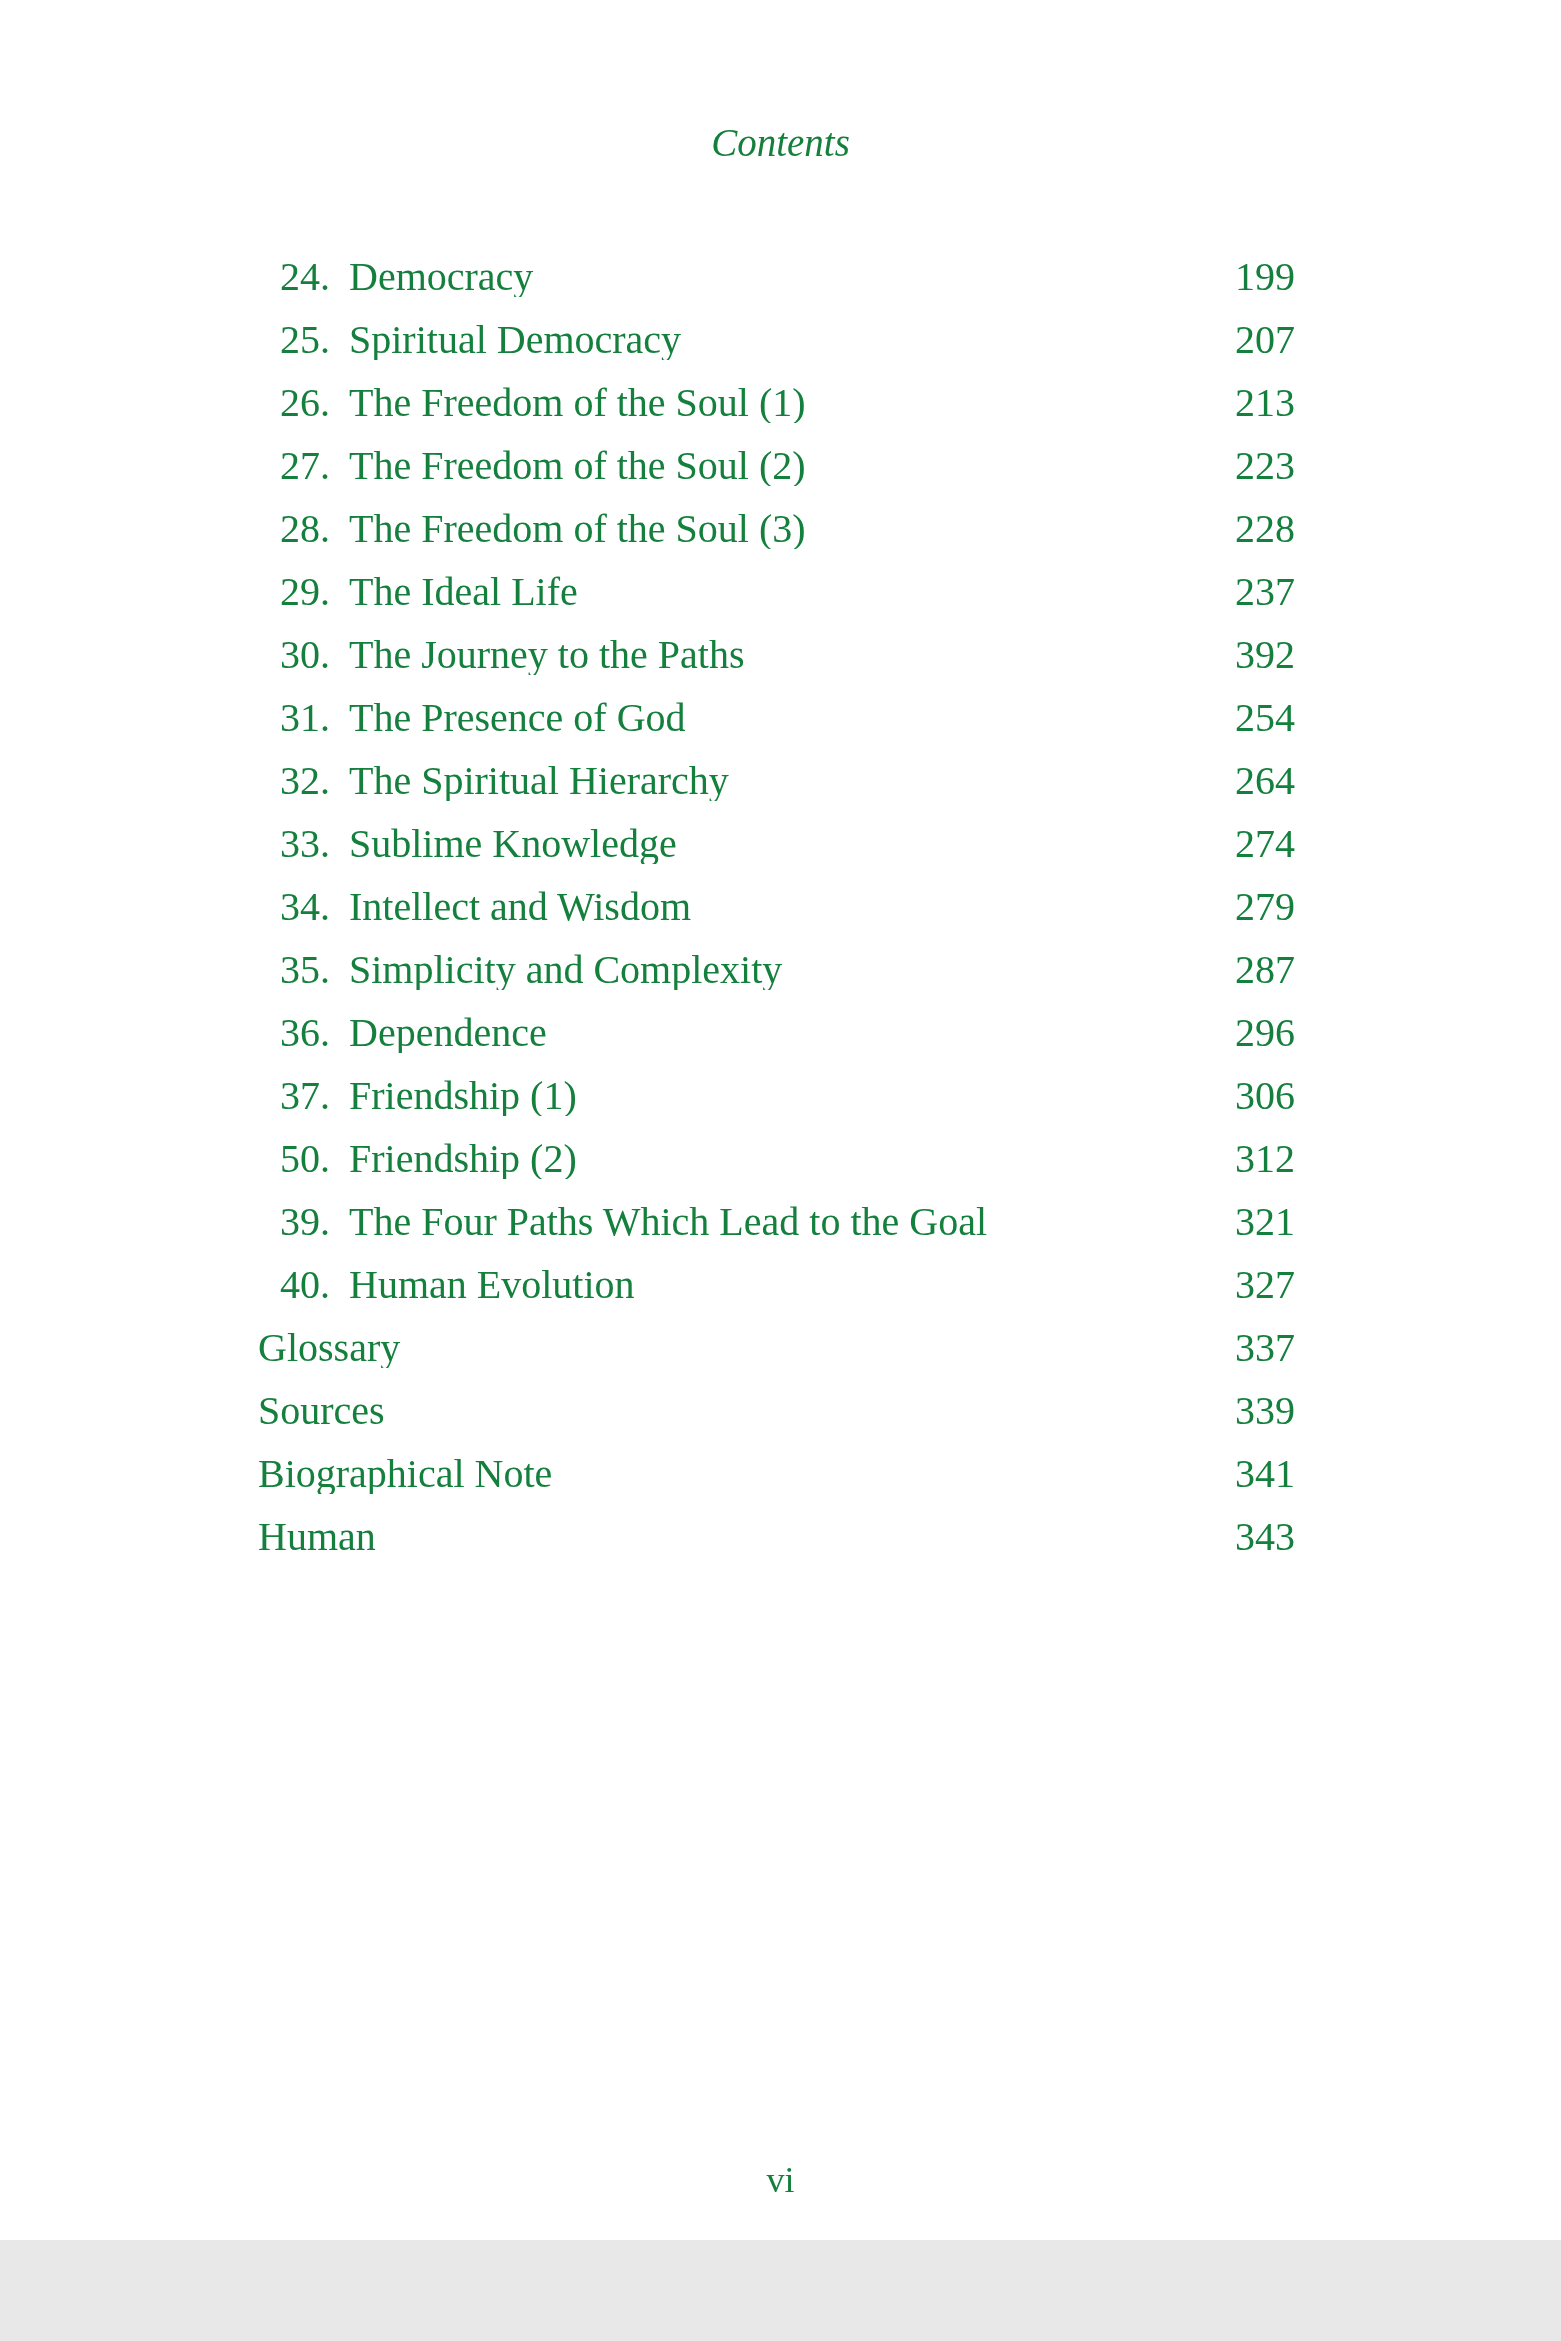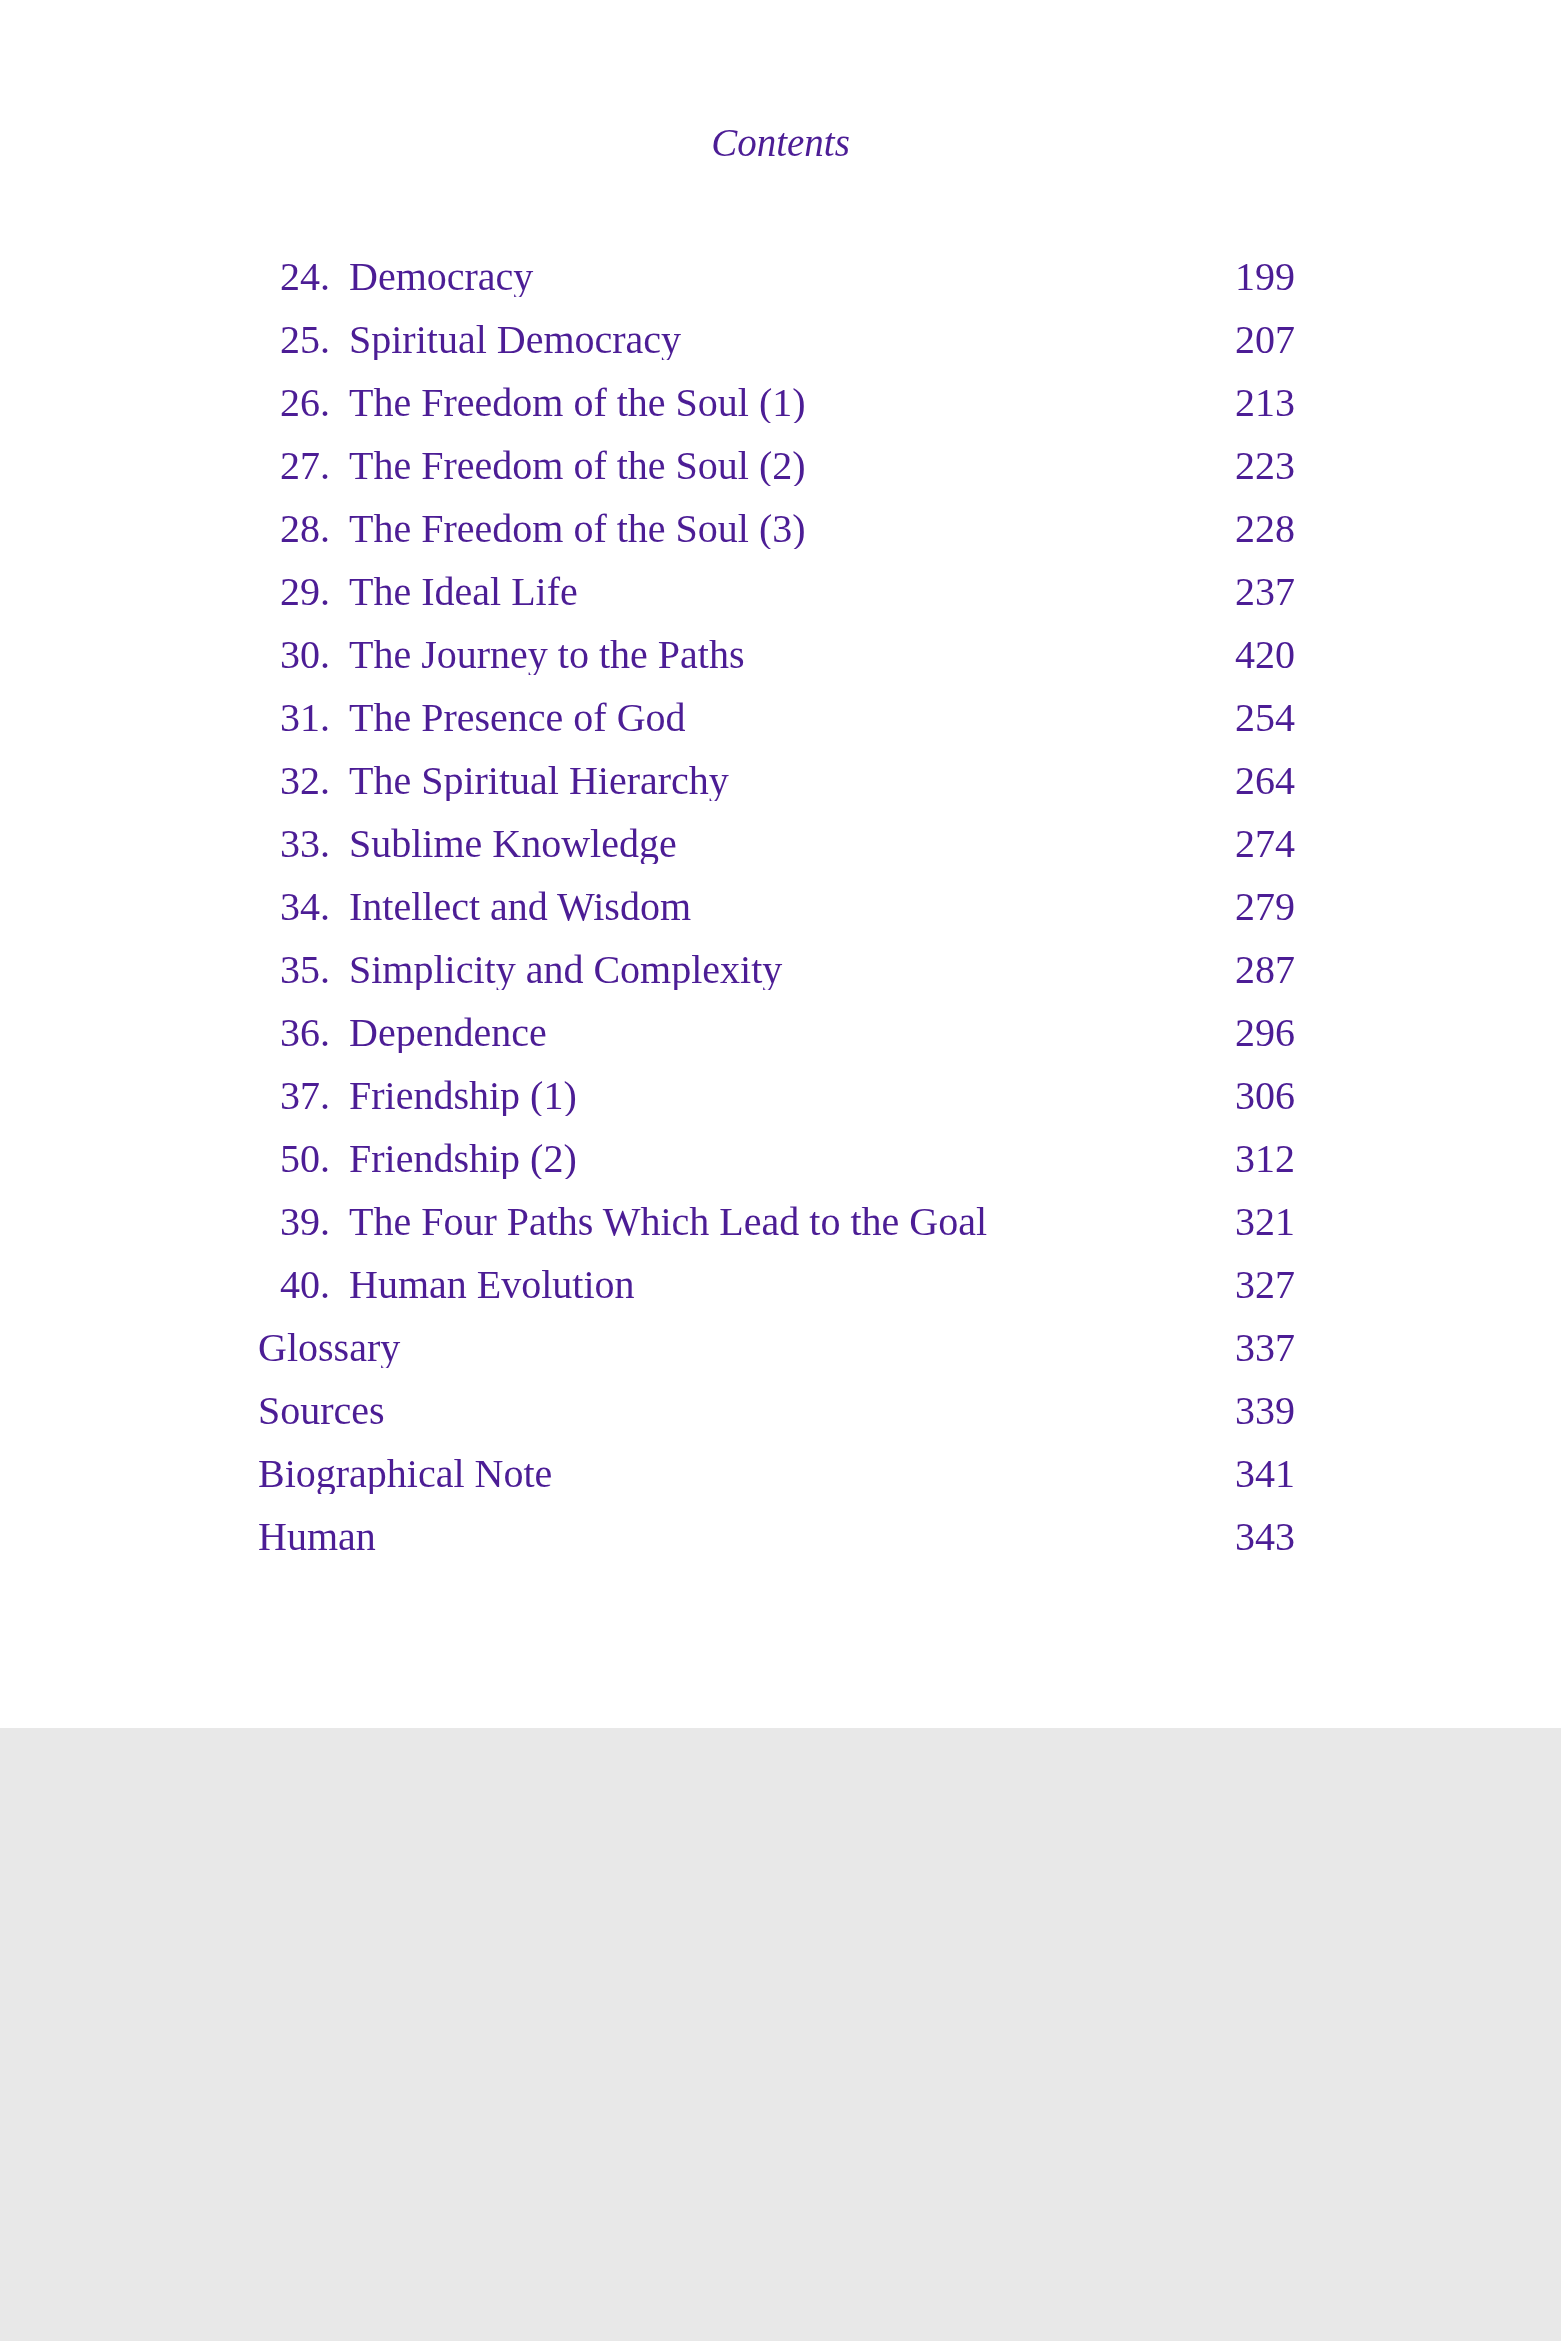--- a/index.html
+++ b/index.html
@@ -3,23 +3,23 @@
 <meta charset="utf-8">
 <style>
   html, body {
     margin: 0;
     padding: 0;
     background: #e8e8e8;
   }
   .page {
     position: relative;
     width: 1561px;
-    height: 1728px;
+    height: 2240px;
     background: #ffffff;
-    color: #4c1d95;
+    color: #15803d;
     font-family: "Liberation Serif", "DejaVu Serif", serif;
     overflow: hidden;
   }
   .header {
     position: absolute;
     top: 123px;
     left: 0;
     width: 100%;
     text-align: center;
     font-style: italic;
@@ -104,21 +104,21 @@
 
   <div class="toc-row numbered">
     <span class="toc-num">29.</span>
     <span class="toc-title">The Ideal Life</span>
     <span class="toc-page">237</span>
   </div>
 
   <div class="toc-row numbered">
     <span class="toc-num">30.</span>
     <span class="toc-title">The Journey to the Paths</span>
-    <span class="toc-page">420</span>
+    <span class="toc-page">392</span>
   </div>
 
   <div class="toc-row numbered">
     <span class="toc-num">31.</span>
     <span class="toc-title">The Presence of God</span>
     <span class="toc-page">254</span>
   </div>
 
   <div class="toc-row numbered">
     <span class="toc-num">32.</span>

